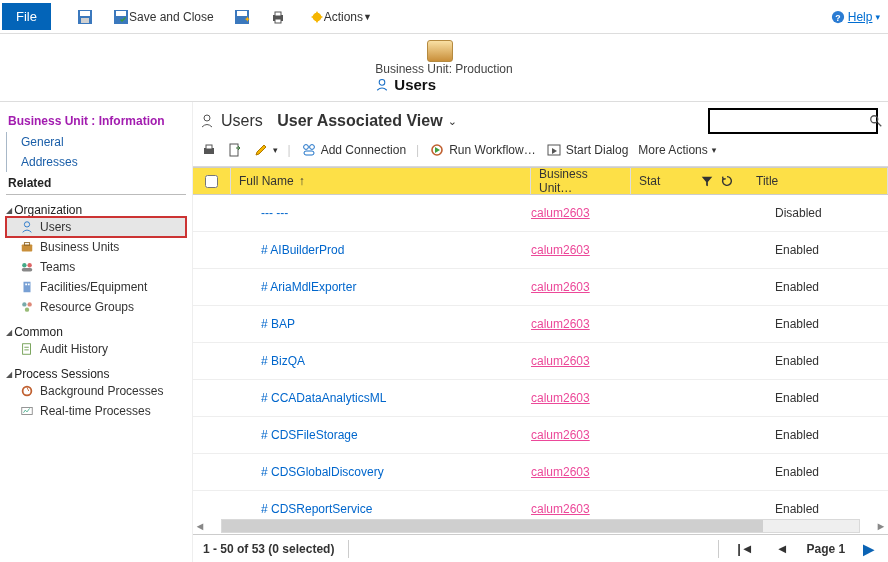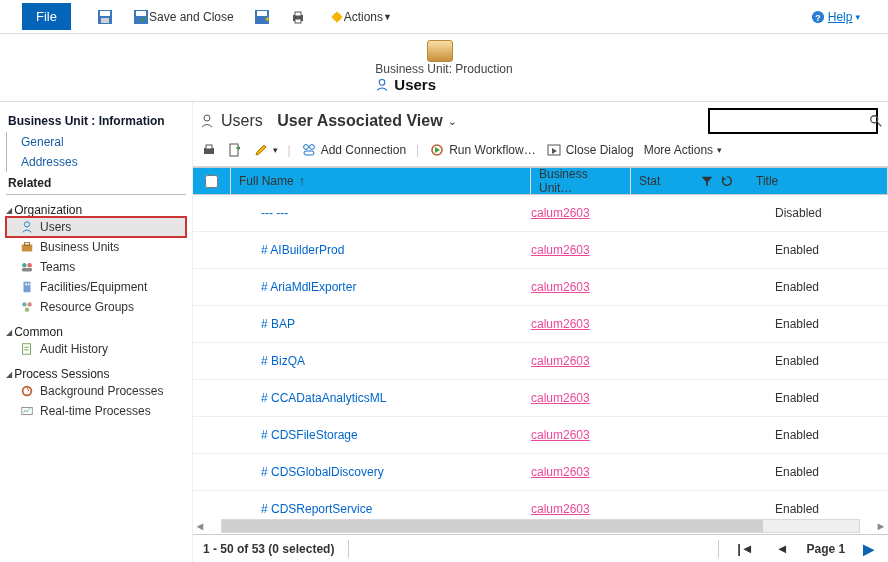--- a/index.html
+++ b/index.html
@@ -1,47 +1,47 @@
 <!DOCTYPE html>
 <html><head>
 <meta charset="utf-8">
 <style>
 * { box-sizing: border-box; margin: 0; padding: 0; font-family: "Segoe UI", Arial, sans-serif; }
 body { width: 888px; height: 562px; overflow: hidden; background: #fff; font-size: 12px; color: #333; }
 .app { display: flex; flex-direction: column; height: 100%; }
-.topbar { display: flex; align-items: center; height: 34px; border-bottom: 1px solid #ddd; padding: 0 22px; gap: 12px; }
+.topbar { display: flex; align-items: center; height: 34px; border-bottom: 1px solid #ddd; padding: 0 2px; gap: 12px; }
 .file-tab { background: #0364B8; color: #fff; padding: 6px 14px; font-size: 13px; margin-right: 10px; }
 .tb-icn { display: inline-flex; align-items: center; justify-content: center; width: 18px; height: 18px; margin: 0 3px; cursor: pointer; }
 .tb-btn { display: inline-flex; align-items: center; cursor: pointer; padding: 2px 4px; font-size: 12px; }
 .tb-spacer { flex: 1; }
 .help-link { color: #006dd1; cursor: pointer; display: inline-flex; align-items: center; gap: 3px; margin-right: 6px;}
 .context-hdr { display: flex; align-items: center; padding: 6px 10px 8px 10px; border-bottom: 1px solid #ddd; flex-direction: column; }
 .biz-ico { width: 26px; height: 22px; border: 1px solid #b58a3f; border-radius: 3px; background: linear-gradient(#f9e0a4,#c98f3a); margin-right: 8px;}
 .ctx-lines { display:flex; flex-direction:column;}
 .ctx1 { color: #444; font-size: 12px;}
 .ctx2 { display:flex; align-items:center; gap:5px; font-weight: 700; font-size: 15px; color:#111;}
 .main { display: flex; flex: 1; overflow: hidden; }
 .nav { width: 193px; padding: 8px 6px; border-right: 1px solid #eee; overflow-y:auto;}
-.nav-section-title { font-weight: 600; font-size: 12px; color: #0f172a; padding: 4px 2px; }
+.nav-section-title { font-weight: 600; font-size: 12px; color: #a21caf; padding: 4px 2px; }
 .nav-sub { color: #1a5ea8; font-size: 12px; padding: 3px 2px 3px 14px; cursor: pointer; border-left: 1px solid #a8b8c8; display:block;}
 .nav-group-label { font-weight: 600; color: #222; padding: 4px 0 4px 2px; border-bottom: 1px solid #bbb;}
 .nav-expand-hdr { margin-top: 8px; font-size: 12px; color: #222; cursor:pointer; display:flex; align-items:center; gap:2px;}
 .nav-item { display: flex; align-items: center; gap: 6px; padding: 3px 4px 3px 14px; font-size: 12px; color: #333; cursor: pointer;}
 .nav-item.sel { background: #e6e6e6; outline: 2px solid #cc3333; outline-offset: -1px;}
 .nav-icn { width: 14px; height: 14px; display:inline-block;}
 .content { flex: 1; display: flex; flex-direction: column; overflow:hidden;}
 .view-hdr { display: flex; align-items: center; padding: 6px 6px 4px 6px; gap: 6px;}
 .view-title { font-size: 16px; display: flex; align-items: center; gap: 5px; }
 .view-strong { font-weight: 700; }
 .view-hdr .tb-spacer{flex:1;}
 .searchbox { width: 170px; height: 26px; border: 2px solid #000; display: flex; align-items:center; padding: 0 4px; margin-right: 4px;}
 .searchbox input { border:none; outline:none; flex:1; font-size:12px;}
 .toolbar2 { display: flex; align-items: center; gap: 10px; padding: 4px 8px 8px 8px; border-bottom: 1px solid #d8d8d8;}
 .toolbar2 .tbtn { cursor:pointer; font-size:12px; display:inline-flex; align-items:center; gap:4px; color:#333;}
-.grid-head { display: flex; align-items: center; border-top:1px solid #ccc; border-bottom: 1px solid #ccc; height: 28px; background: #0ea5e9; flex-shrink:0;}
+.grid-head { display: flex; align-items: center; border-top:1px solid #ccc; border-bottom: 1px solid #ccc; height: 28px; background: #fde047; flex-shrink:0;}
 .gh-cell { border-right: 1px solid #ddd; padding: 0 8px; font-size: 12px; color: #333; display:flex; align-items:center; gap:5px; height:100%;}
 .gh-cell.check { width: 38px; justify-content:center;}
 .gh-cell.fn { flex: 0 0 300px; }
 .gh-cell.bu { flex: 0 0 100px; }
 .gh-cell.ti { flex: 0 0 140px; }
 .gh-cell.st { flex: 1; border-right:none;}
 .grid-body { flex: 1; overflow: hidden; }
 .row { display: flex; align-items:center; height: 37px; border-bottom: 1px solid #eee; padding-left: 0;}
 .row .c-check { width:38px; text-align:center;}
 .row .c-fn { flex: 0 0 300px; color:#0066cc; cursor:pointer; padding-left: 30px;}
@@ -290,21 +290,21 @@
               <circle cx="8" cy="8" r="5" fill="none" stroke="#c06030" stroke-width="1.6"></circle>
               <path d="M6 5 l5 3 l-5 3 z" fill="#40a040"></path>
             </svg>
             <span>Run Workflow…</span>
           </span>
         <span class="tbtn">
             <svg width="16" height="16" viewBox="0 0 16 16">
               <rect x="2" y="3" width="12" height="10" fill="#fff" stroke="#555"></rect>
               <path d="M6 6 l5 3 l-5 3 z" fill="#555"></path>
             </svg>
-            <span>Close Dialog</span>
+            <span>Start Dialog</span>
           </span>
         <span class="tbtn">
             <span>More Actions</span> 
             <span class="caret">▾</span>
           </span>
       </div>
 
       <div class="grid-head">
         <div class="gh-cell check">
             <input type="checkbox" style="">

